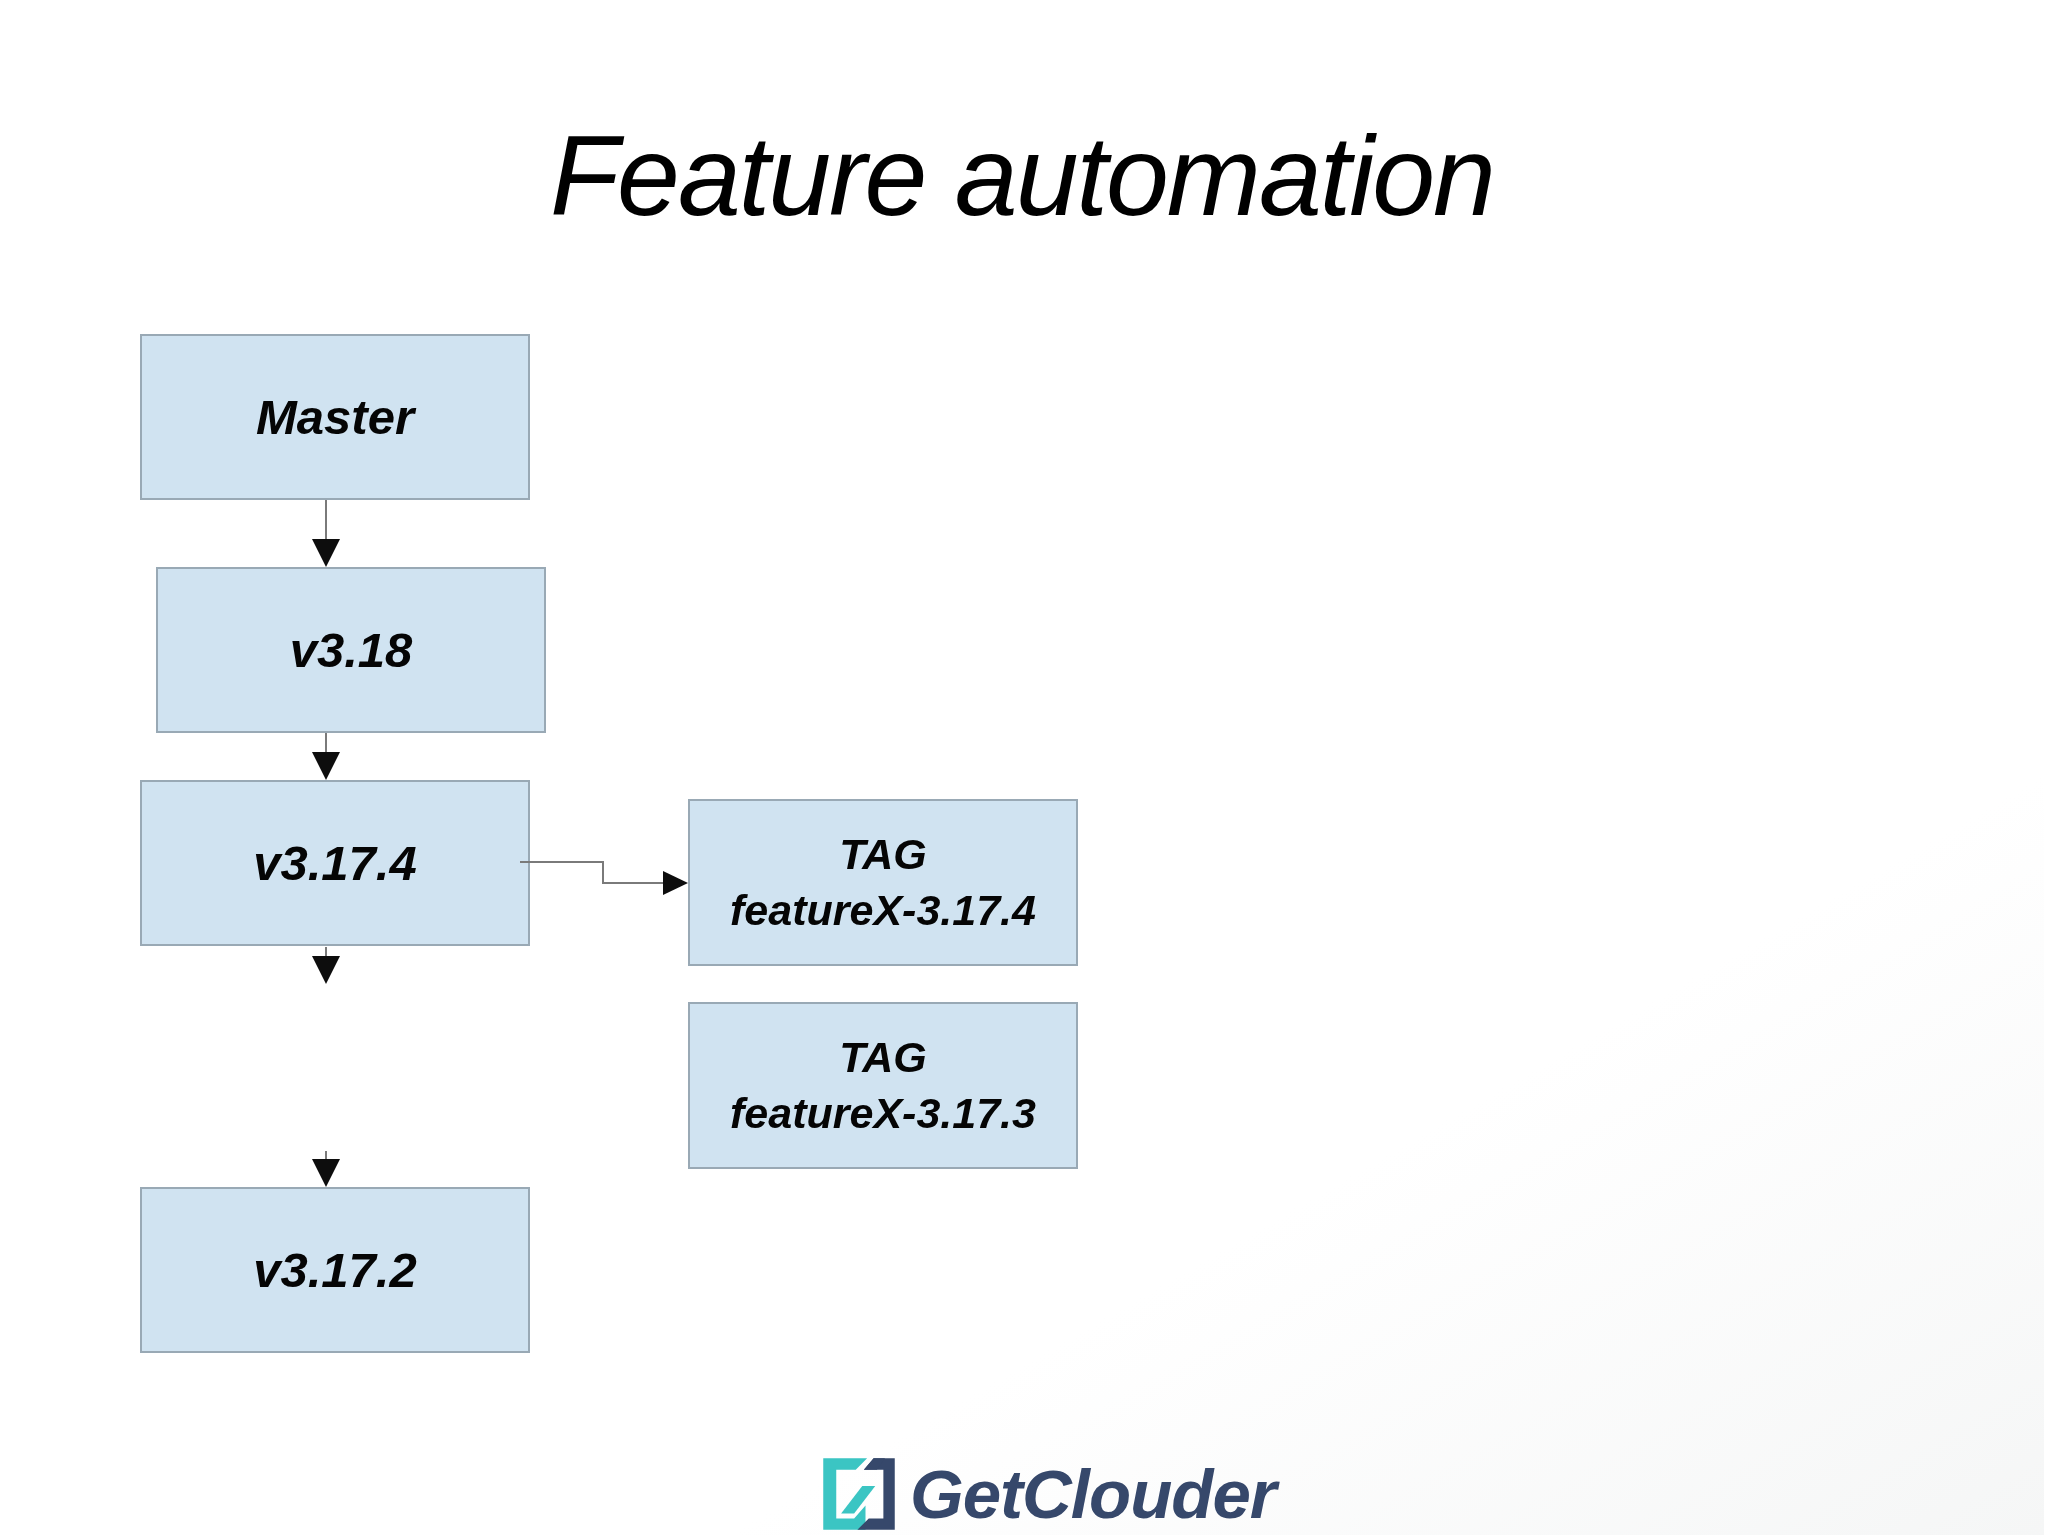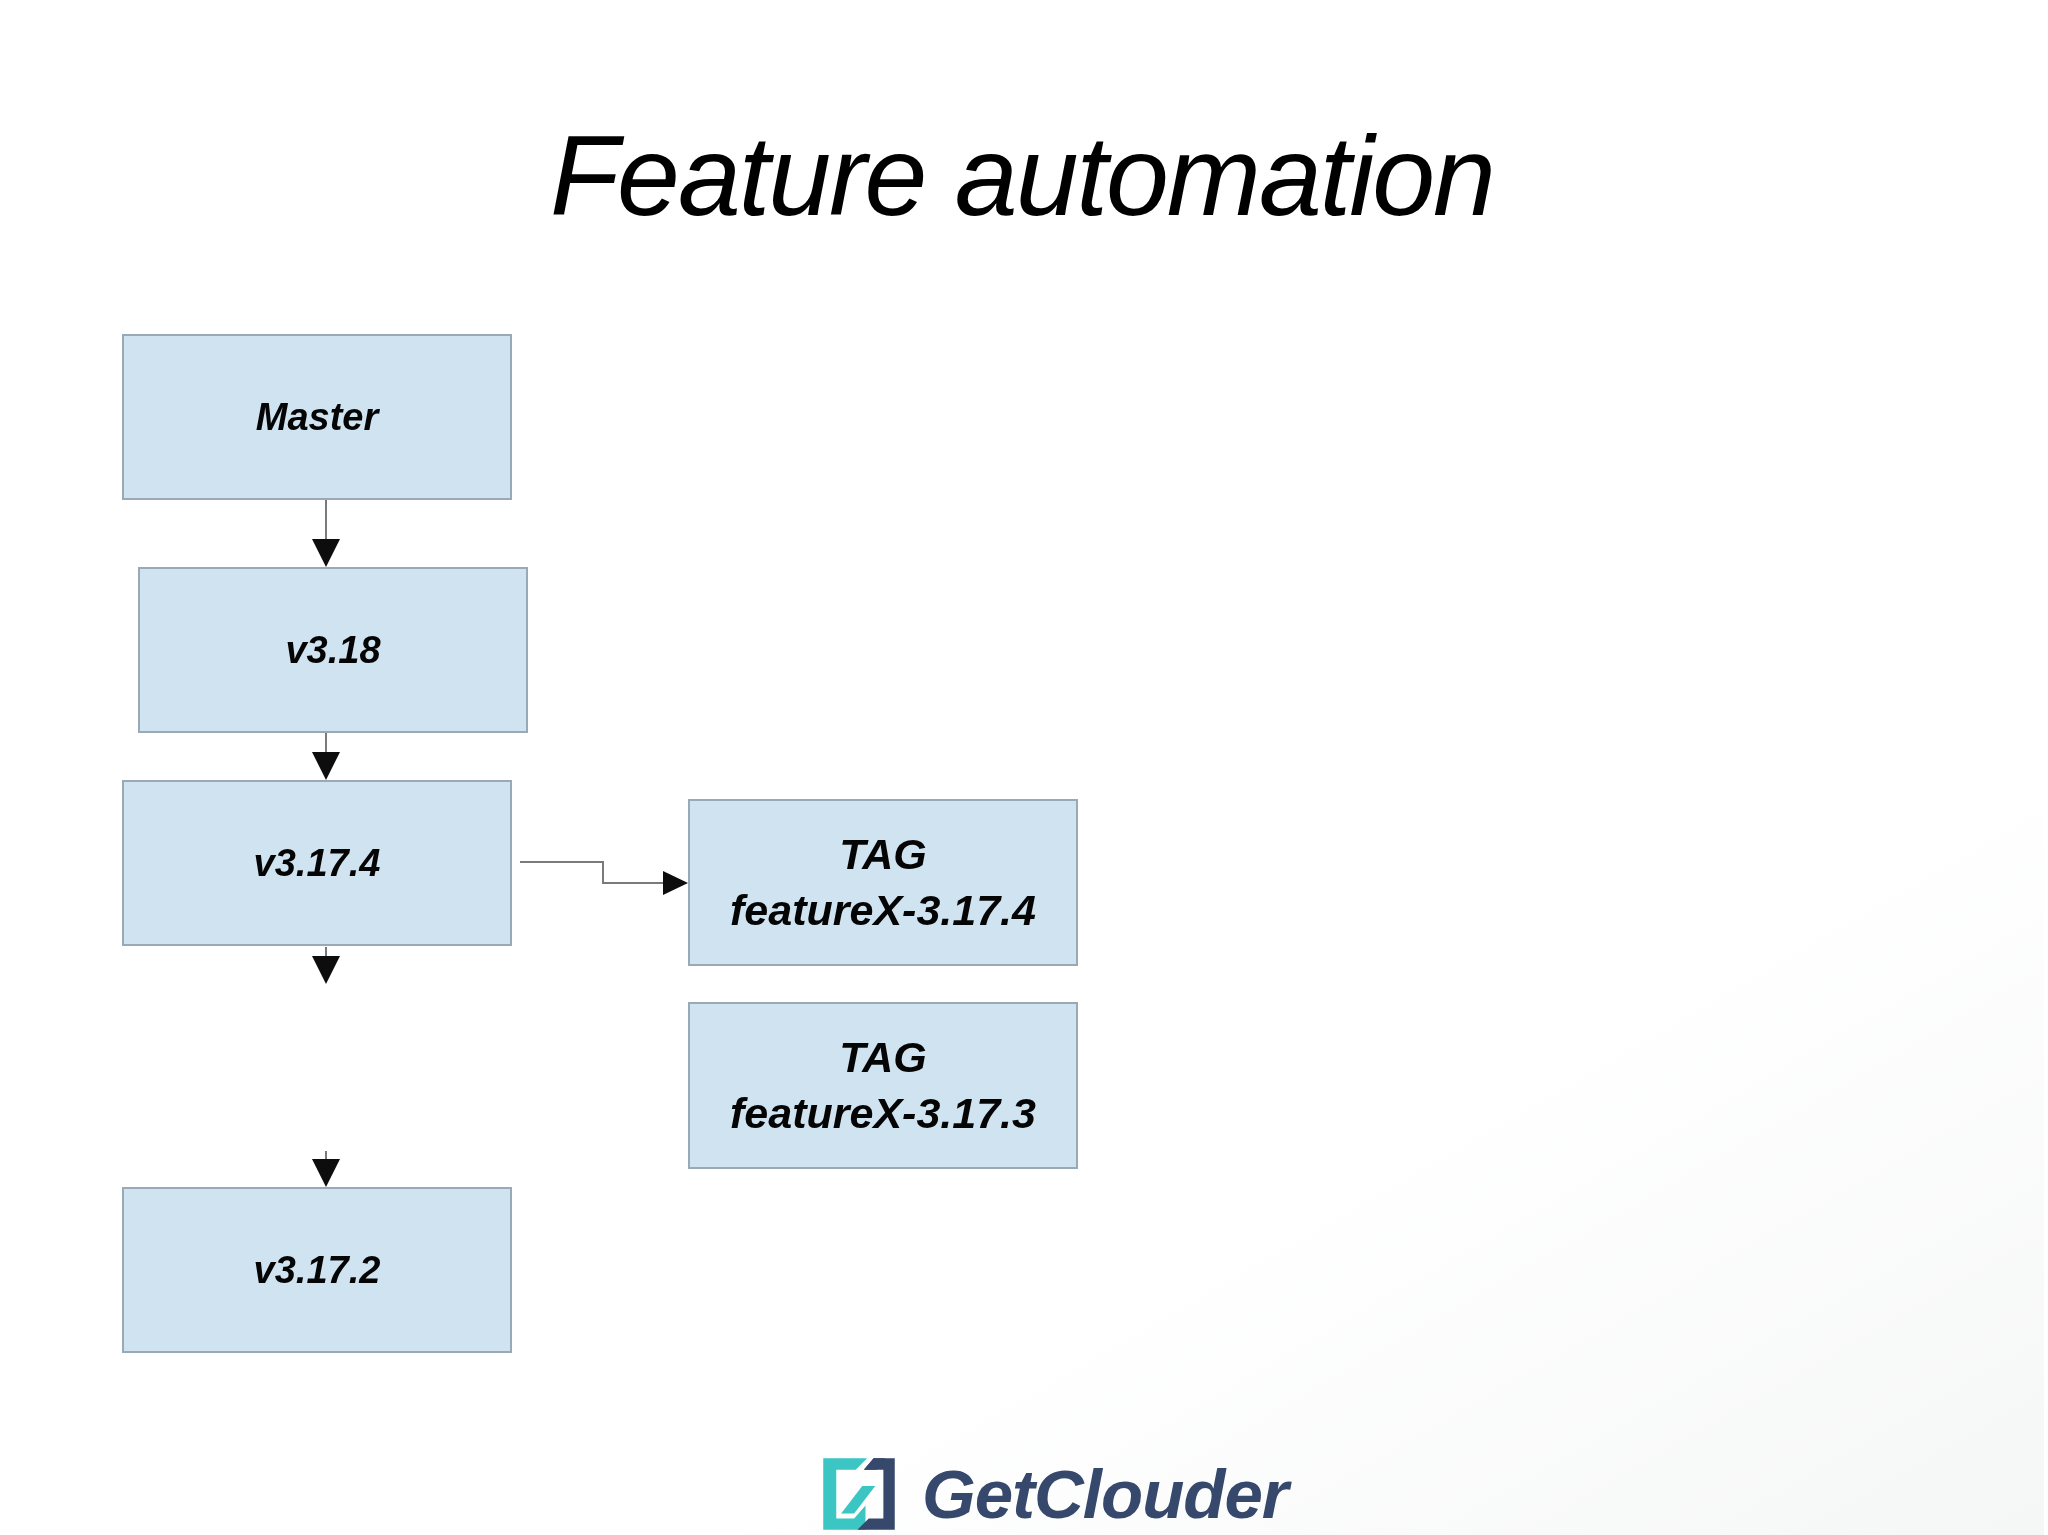--- a/index.html
+++ b/index.html
@@ -11,24 +11,24 @@
     overflow:hidden;
     font-style:italic;
   }
   .title{
     position:absolute;left:0;top:112px;width:100%;
     text-align:center;
     font-size:113px;font-weight:400;letter-spacing:-2px;
     color:#000;line-height:1.15;
   }
   .node{
-    position:absolute;left:122px;width:390px;height:166px;
+    position:absolute;left:140px;width:390px;height:166px;
     background:#d0e3f1;border:2px solid #99a9b5;box-sizing:border-box;
     display:flex;align-items:center;justify-content:center;
-    font-size:38px;font-weight:700;color:#050505;
+    font-size:49px;font-weight:700;color:#050505;
   }
   .node-master{top:334px;}
   .node-v318{top:567px;margin-left:16px;}
   .node-v3174{top:780px;}
   .node-v3173{top:984px;}
   .node-v3172{top:1187px;}
   .tag{
     position:absolute;left:688px;width:390px;height:167px;
     background:#d0e3f1;border:2px solid #99a9b5;box-sizing:border-box;
     display:flex;flex-direction:column;align-items:center;justify-content:center;
@@ -55,21 +55,21 @@
   .eh1{left:520px;top:861px;width:84px;height:2px;}
   .ev1{left:602px;top:861px;width:2px;height:23px;}
   .eh2{left:602px;top:882px;width:62px;height:2px;}
   .ehead{
     position:absolute;left:663px;top:871px;width:0;height:0;
     border-top:12px solid transparent;border-bottom:12px solid transparent;
     border-left:25px solid #0d0d0d;
   }
   .footer{
     position:absolute;left:820px;top:1454px;height:80px;
-    display:flex;align-items:center;gap:24px;
+    display:flex;align-items:center;gap:12px;
   }
   .brand-icon{width:78px;height:78px;flex:0 0 auto;}
   .brand-text{
     font-size:69px;font-weight:700;color:#36486b;
     letter-spacing:-1px;white-space:nowrap;
   }
 </style>
 </head>
 <body>
 

